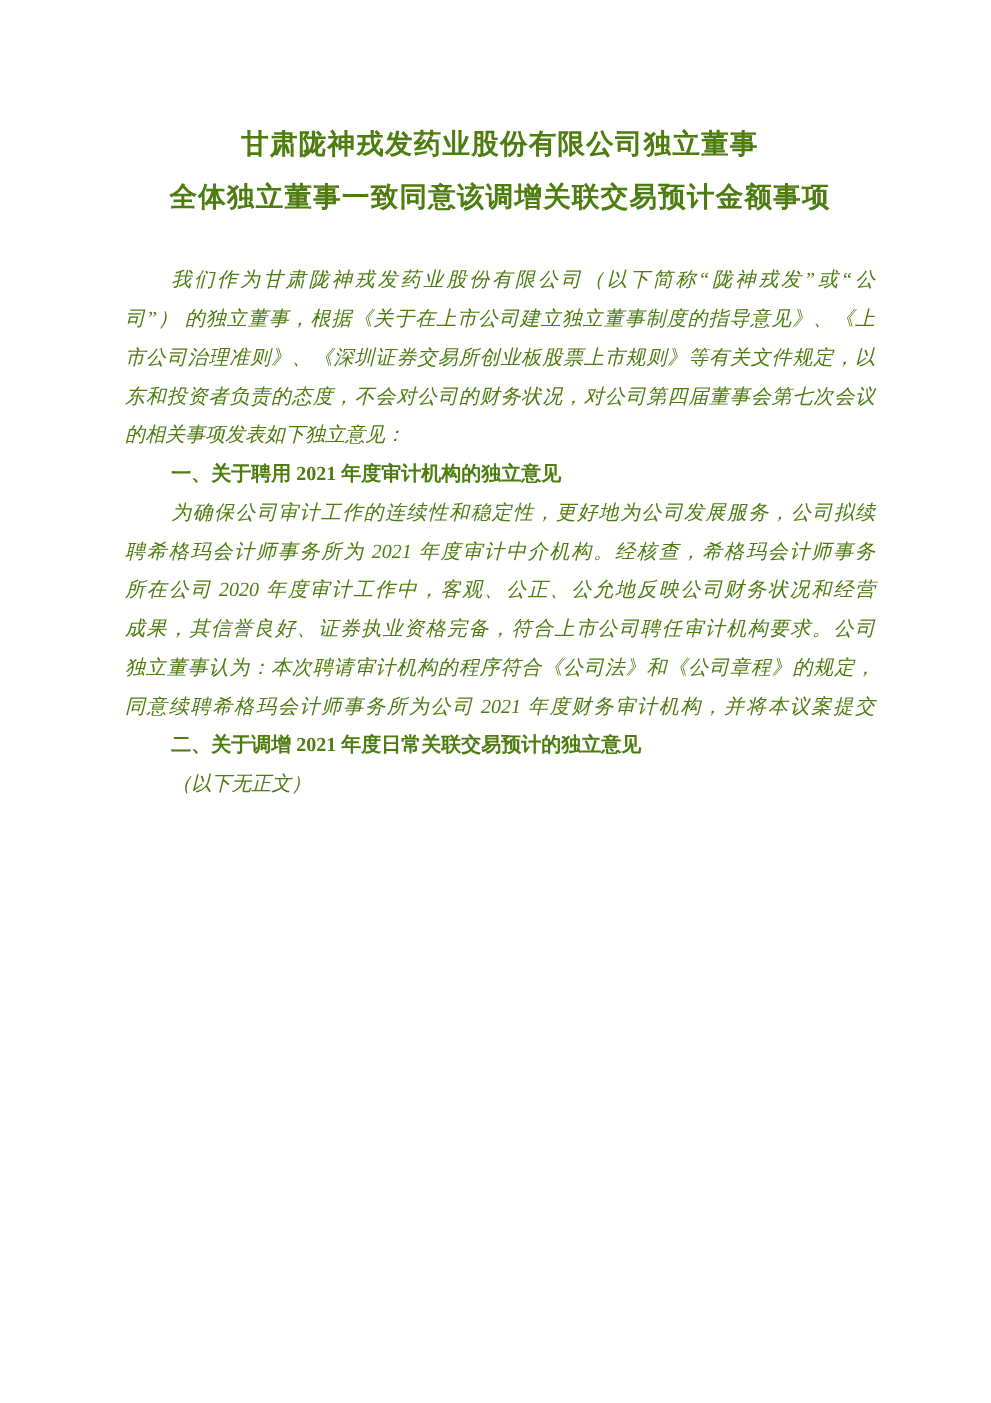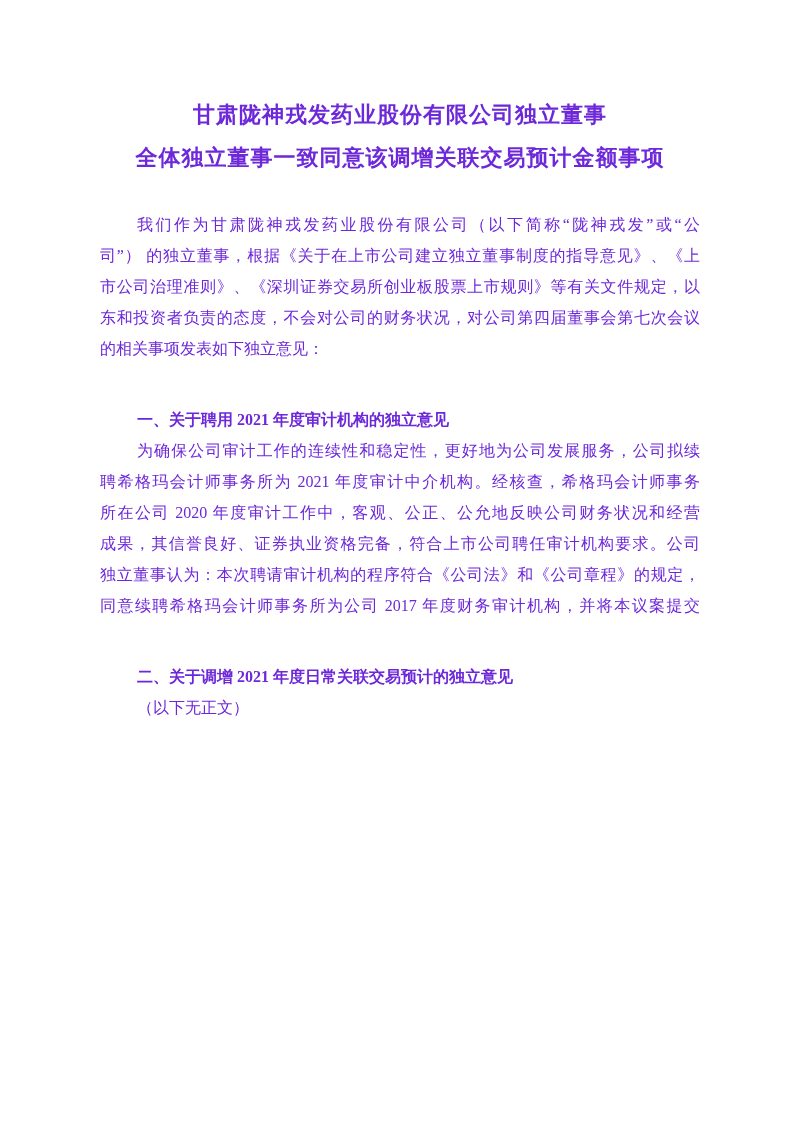--- a/index.html
+++ b/index.html
@@ -6,21 +6,21 @@
   html, body {
     margin: 0;
     padding: 0;
     background: #ffffff;
   }
   .sheet {
     position: relative;
     width: 793px;
     height: 1122px;
     background: #ffffff;
-    color: #6d28d9;
+    color: #4d7c0f;
     font-family: "Liberation Serif", "DejaVu Serif", serif;
     overflow: hidden;
   }
   .column {
     position: absolute;
     left: 100px;
     top: 93px;
     width: 600px;
   }
   .title-block {
@@ -32,33 +32,33 @@
   }
   .body-block {
     margin-top: 30px;
     font-size: 16px;
     line-height: 31px;
   }
   
   .ln {
     text-align: justify;
     text-align-last: justify;
+    font-style: italic;
   }
   .ln.last {
     text-align: center;
     text-align-last: left;
   }
   .ln.indent {
     text-indent: 37px;
   }
   .heading {
     font-weight: 700;
     text-indent: 37px;
     text-align: left;
-    margin-top: 40px;
   }
 </style>
 </head>
 <body>
 
 <div class="sheet">
   <div class="column">
 
     <div class="title-block">
       <div class="t-line">甘肃陇神戎发药业股份有限公司独立董事</div>
@@ -76,21 +76,21 @@
       </div>
 
       <div class="heading">一、关于聘用 2021 年度审计机构的独立意见</div>
 
       <div class="para">
         <div class="ln indent">为确保公司审计工作的连续性和稳定性，更好地为公司发展服务，公司拟续</div>
         <div class="ln">聘希格玛会计师事务所为 2021 年度审计中介机构。经核查，希格玛会计师事务</div>
         <div class="ln">所在公司 2020 年度审计工作中，客观、公正、公允地反映公司财务状况和经营</div>
         <div class="ln">成果，其信誉良好、证券执业资格完备，符合上市公司聘任审计机构要求。公司</div>
         <div class="ln">独立董事认为：本次聘请审计机构的程序符合《公司法》和《公司章程》的规定，</div>
-        <div class="ln">同意续聘希格玛会计师事务所为公司 2017 年度财务审计机构，并将本议案提交</div>
+        <div class="ln">同意续聘希格玛会计师事务所为公司 2021 年度财务审计机构，并将本议案提交</div>
       </div>
 
       <div class="heading">二、关于调增 2021 年度日常关联交易预计的独立意见</div>
 
 
       <div class="ln last indent">（以下无正文）</div>
 
     </div>
   </div>
 </div>

